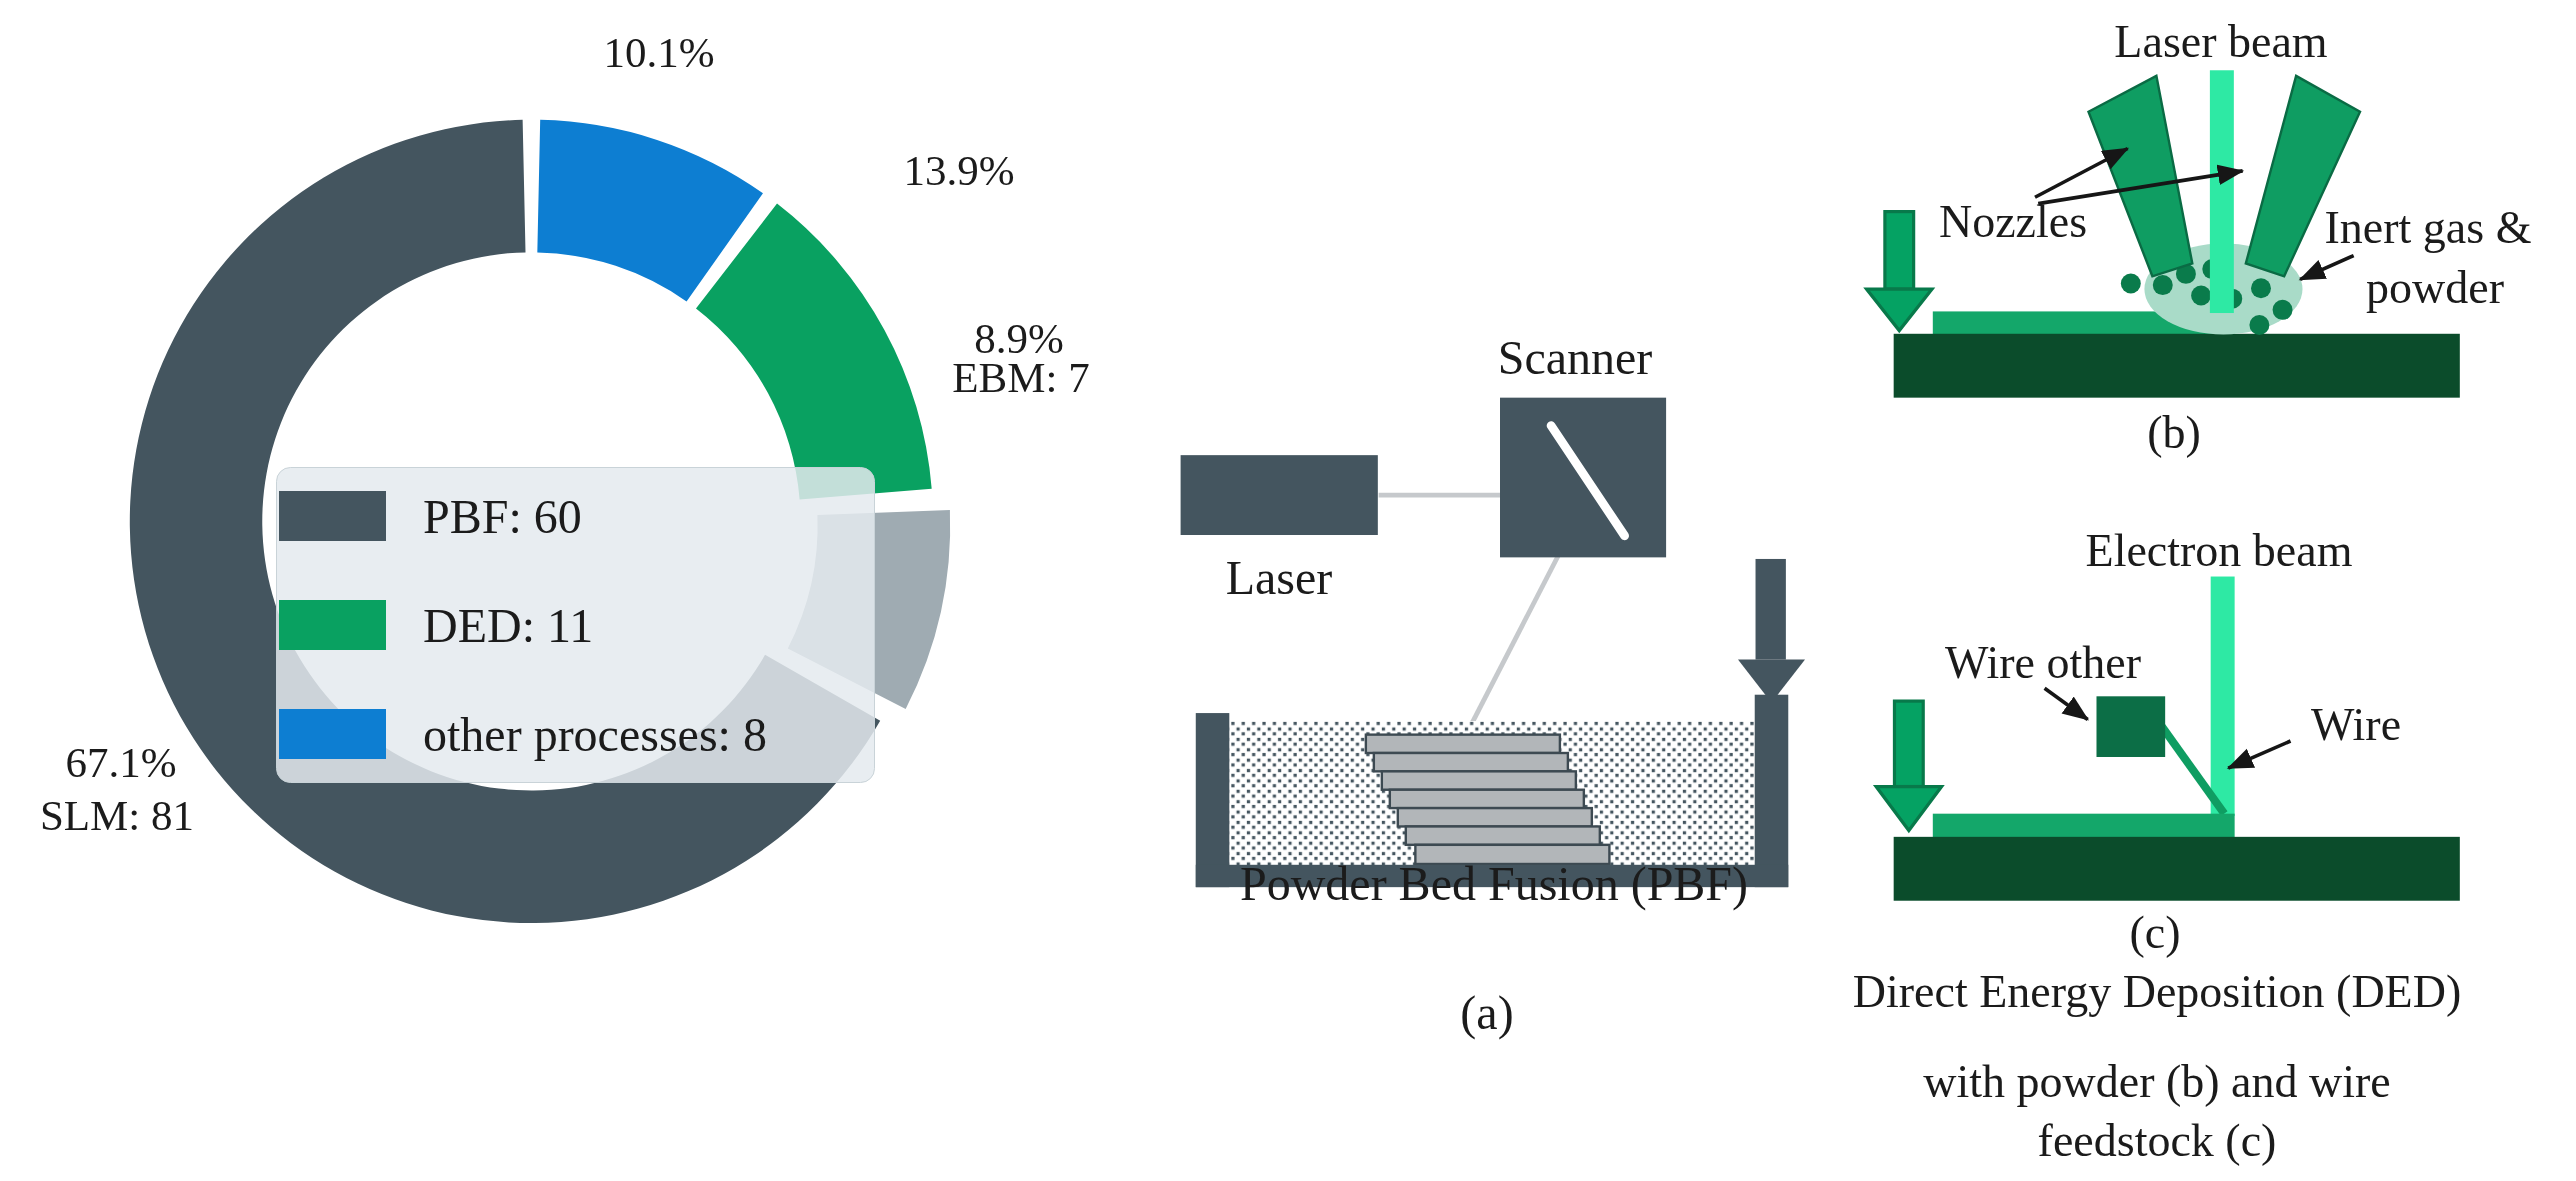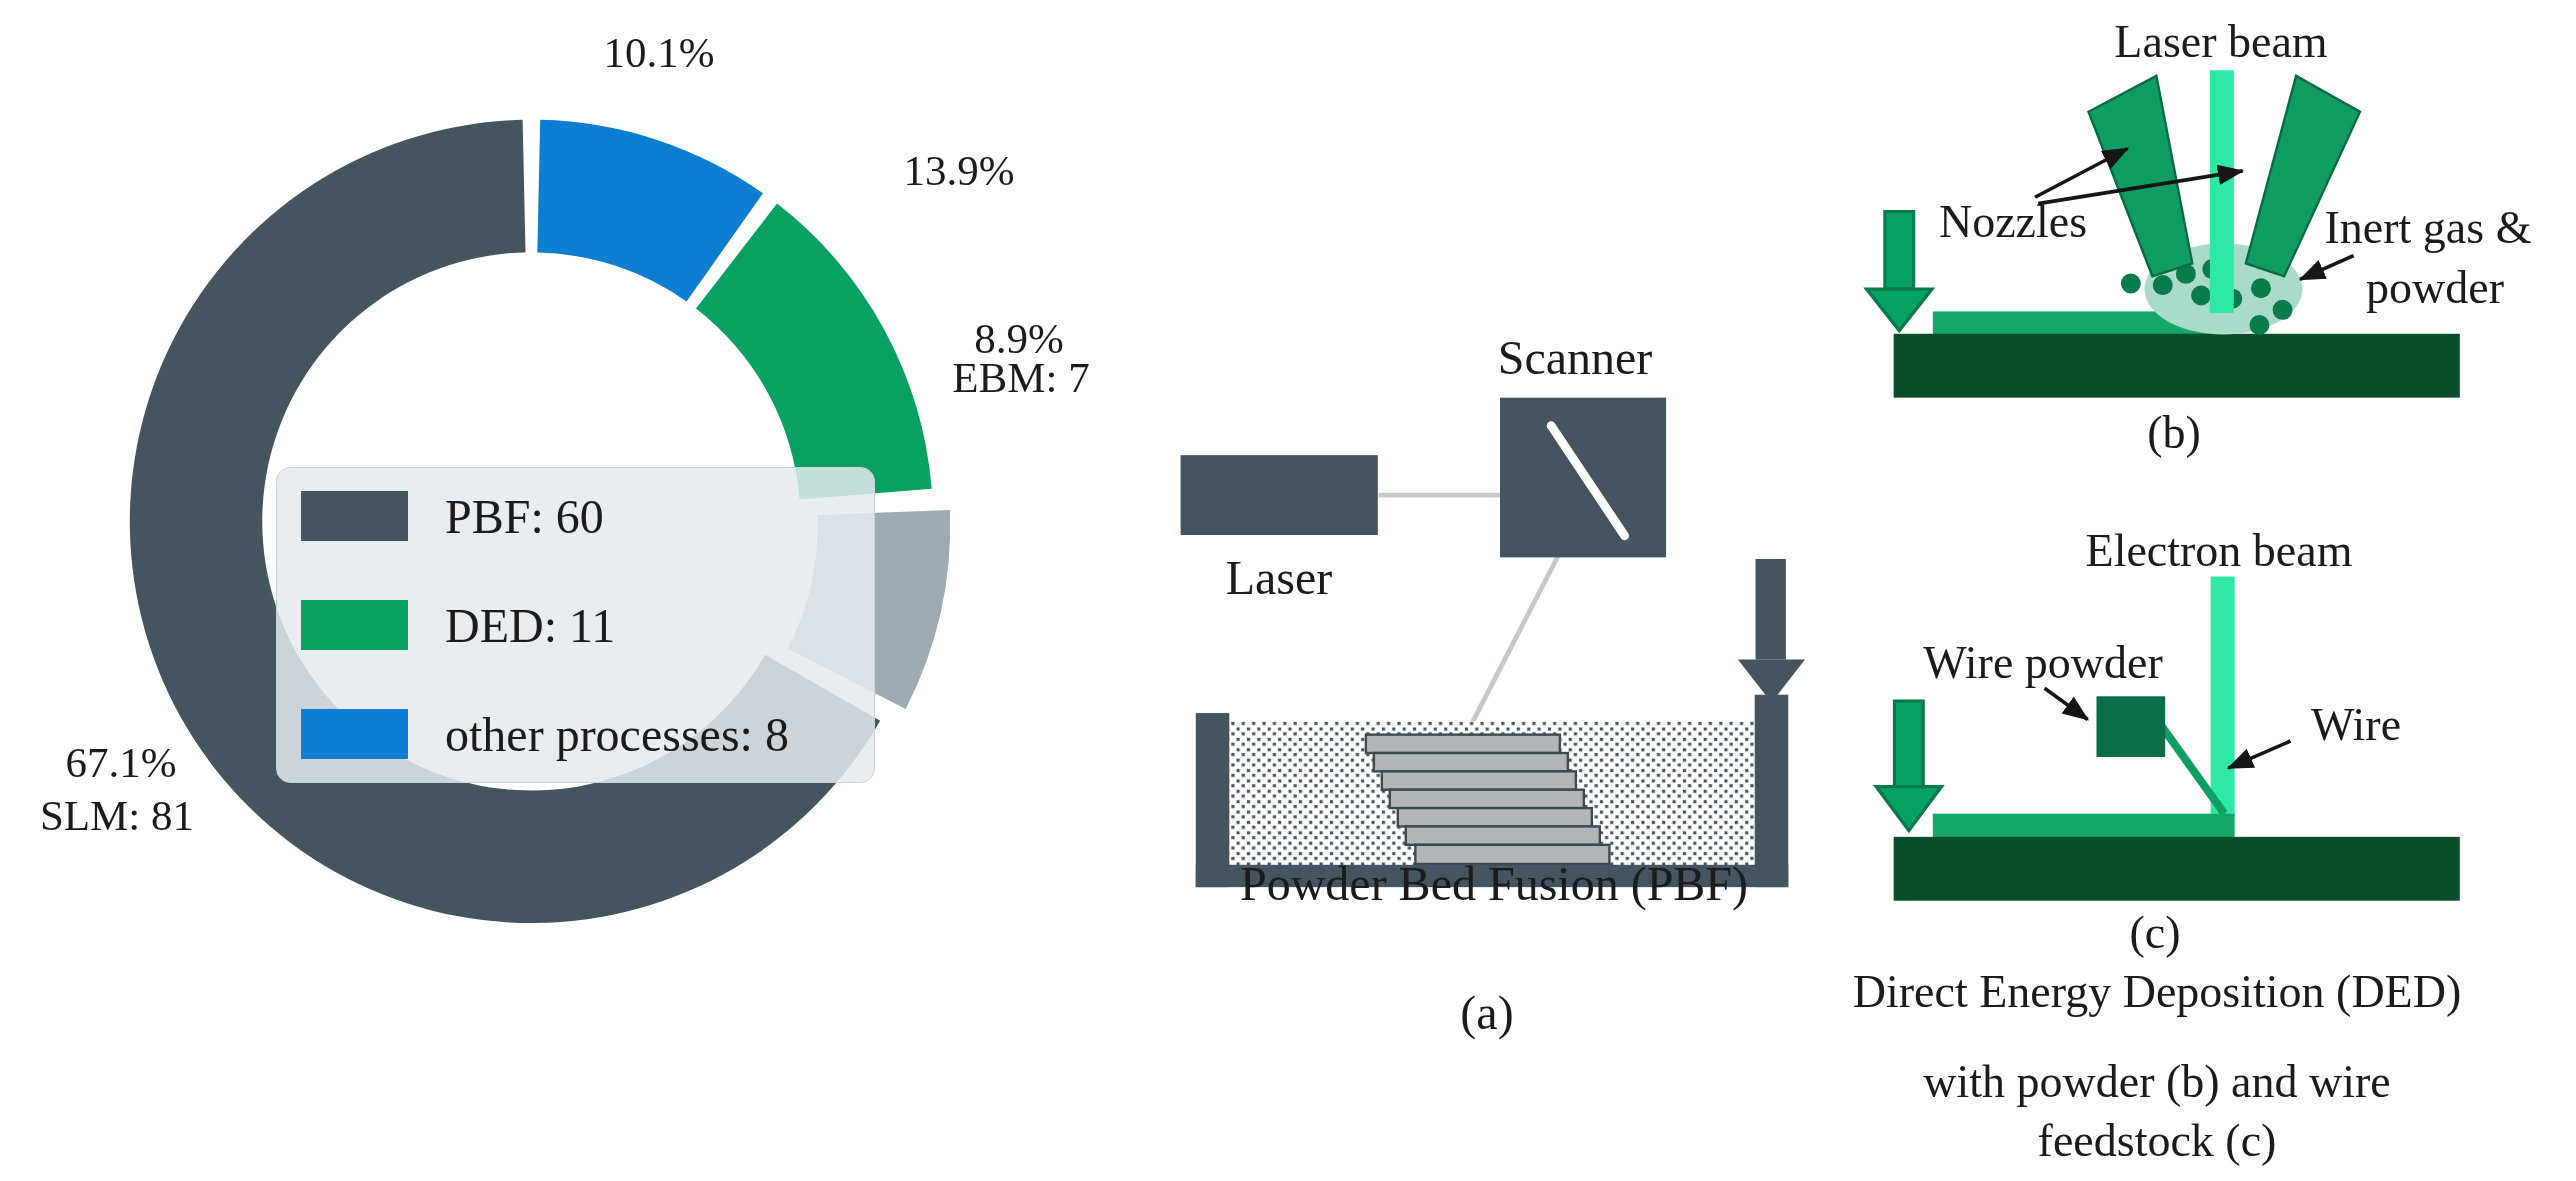--- a/index.html
+++ b/index.html
@@ -27,21 +27,21 @@
     left:276px;top:467px;
     width:599px;height:316px;
     box-sizing:border-box;
     background:rgba(228,234,238,0.85);
     border:1.6px solid #c9d3d8;
     border-radius:14.4px;
     display:flex;
     flex-direction:column;
     justify-content:center;
     gap:54px;
-    padding-left:24px;
+    padding-left:2px;
   }
   .legend-row{display:flex;align-items:center;gap:37px;}
   .swatch{width:107px;height:50px;flex:0 0 auto;}
   .legend-label{font-size:48px;color:#1b1b1b;white-space:nowrap;}
 </style>
 </head>
 <body>
 
 <div class="canvas">
 
@@ -179,21 +179,21 @@
   <div class="lbl s60" style="left:1494px;top:884px">Powder Bed Fusion (PBF)</div>
   <div class="lbl s60" style="left:1487px;top:1013px">(a)</div>
 
   <div class="lbl s58" style="left:2221px;top:42px">Laser beam</div>
   <div class="lbl s58" style="left:2013px;top:222px">Nozzles</div>
   <div class="lbl s58" style="left:2428px;top:228px">Inert gas &amp;</div>
   <div class="lbl s58" style="left:2435px;top:288px">powder</div>
   <div class="lbl s58" style="left:2174px;top:433px">(b)</div>
 
   <div class="lbl s58" style="left:2219px;top:551px">Electron beam</div>
-  <div class="lbl s58" style="left:2043px;top:663px">Wire powder</div>
+  <div class="lbl s58" style="left:2043px;top:663px">Wire other</div>
   <div class="lbl s58" style="left:2356px;top:725px">Wire</div>
   <div class="lbl s58" style="left:2155px;top:933px">(c)</div>
 
   <div class="lbl s58" style="left:2157px;top:992px">Direct Energy Deposition (DED)</div>
   <div class="lbl s58" style="left:2157px;top:1082px">with powder (b) and wire</div>
   <div class="lbl s58" style="left:2157px;top:1141px">feedstock (c)</div>
 
 </div>
 
 

